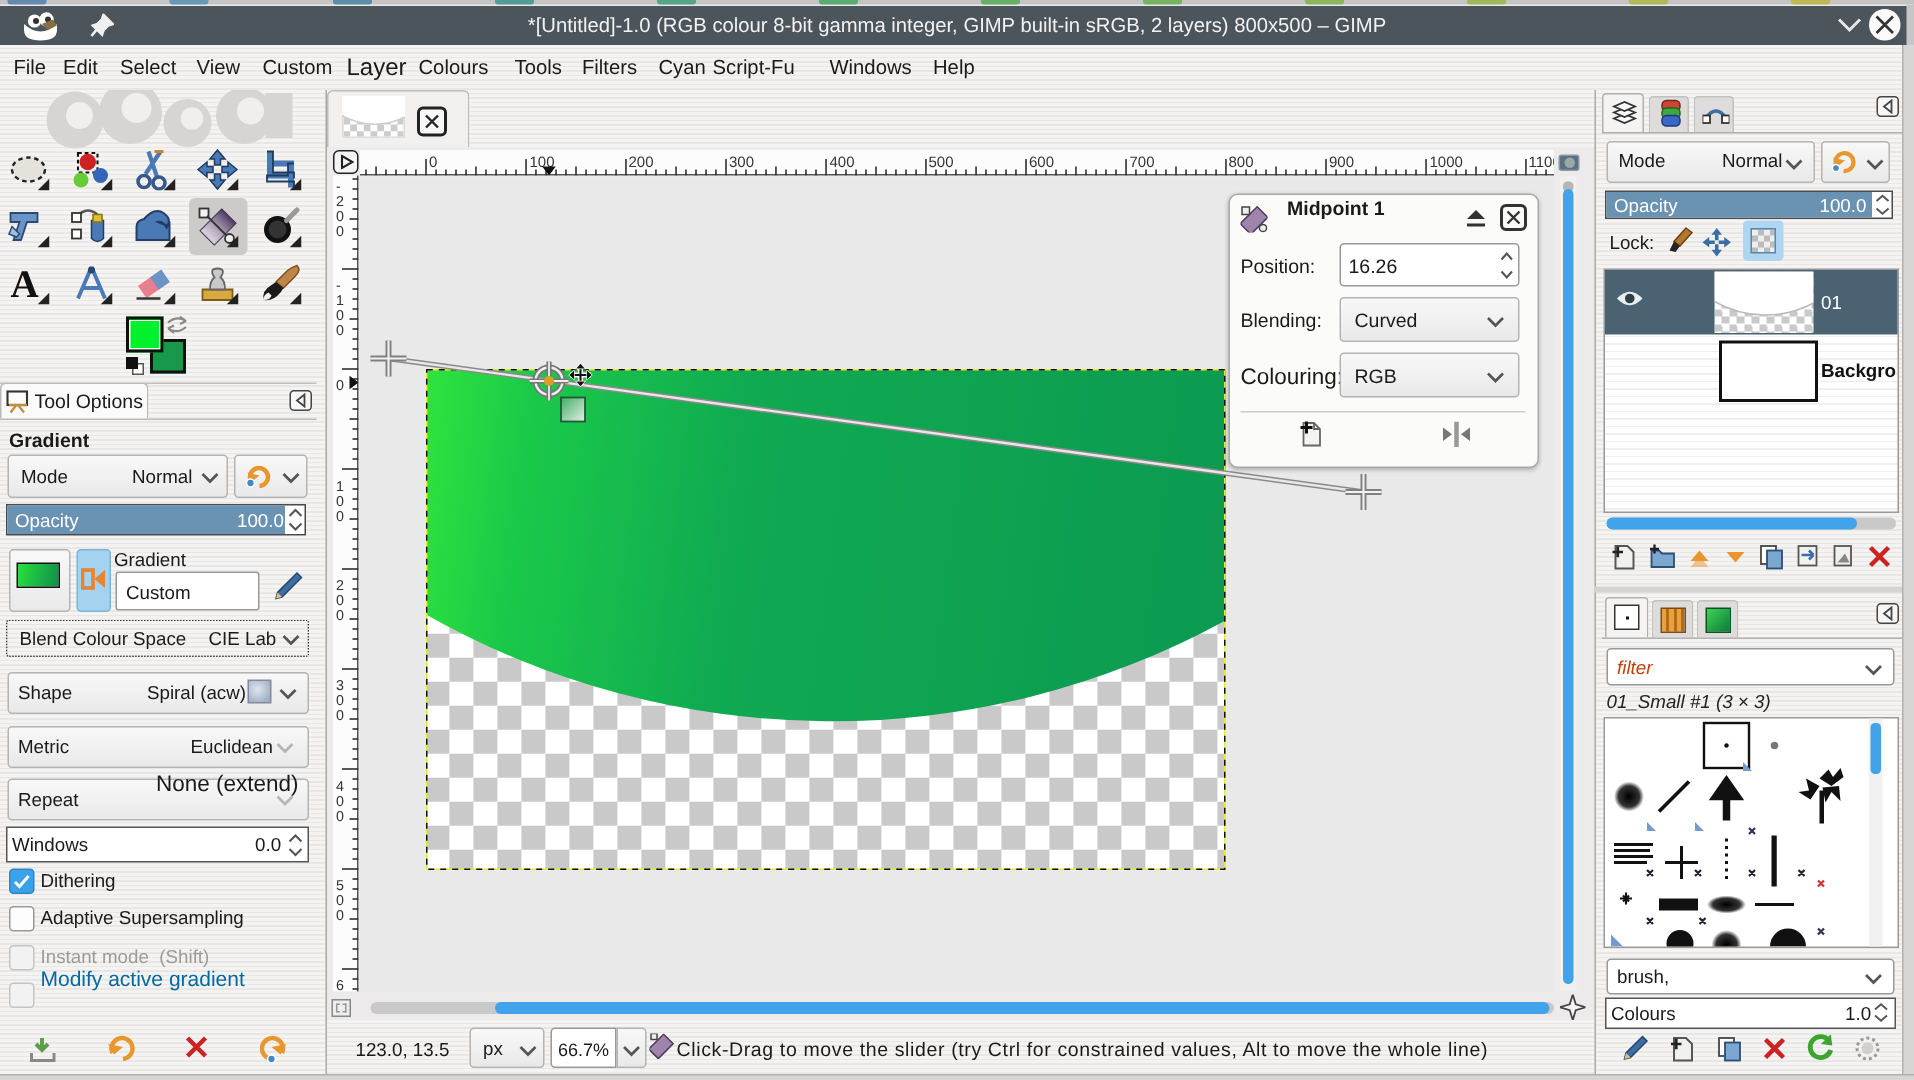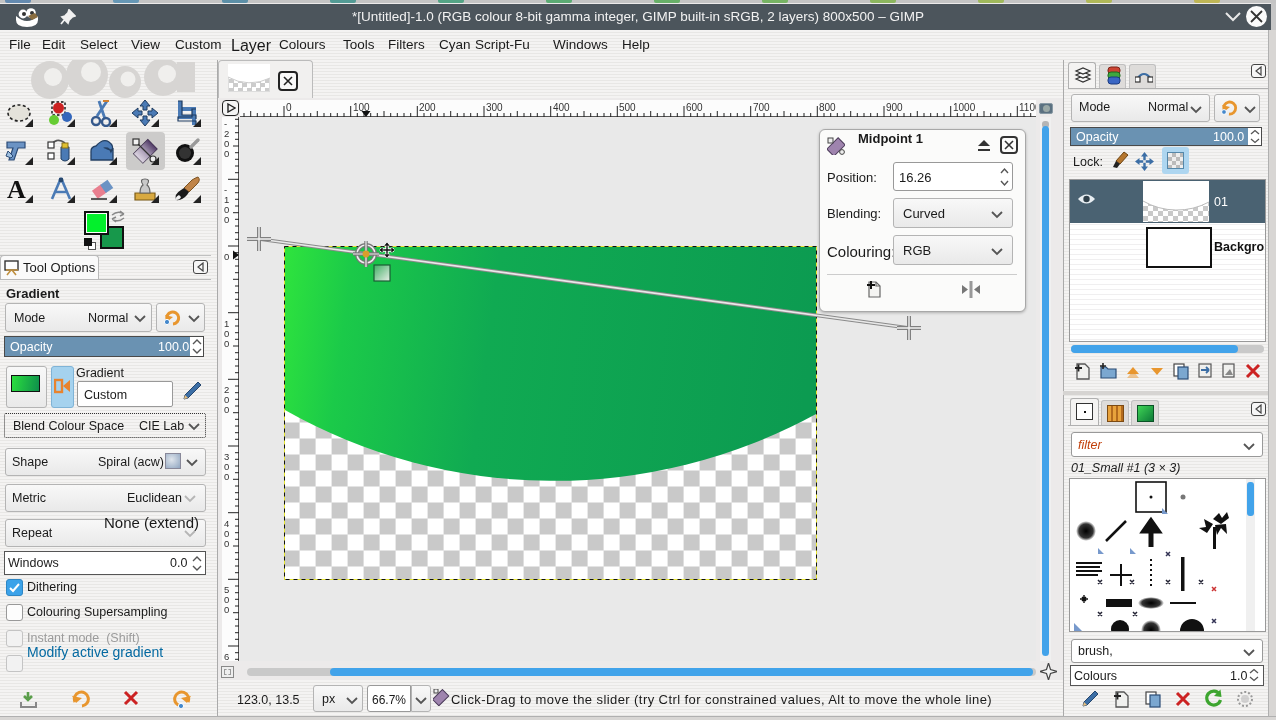--- a/index.html
+++ b/index.html
@@ -295,21 +295,21 @@
 <svg style="position:absolute;left:190px;top:553px" width="14" height="20" viewBox="0 0 14 20">
     <path d="M3 8l4-4 4 4" fill="none" stroke="#555" stroke-width="1.4"></path>
     <path d="M3 13l4 4 4-4" fill="none" stroke="#555" stroke-width="1.4"></path>
   </svg>
 <div class="abs" style="left:6px;top:579px;width:17px;height:17px;background:#3ba2e9;border:1px solid #2e86c4;border-radius:3px"></div>
 <svg style="position:absolute;left:9px;top:582px" width="11" height="11" viewBox="0 0 11 11">
     <path d="M1 6l3 3 6-7" fill="none" stroke="#fff" stroke-width="2"></path>
   </svg>
 <div class="abs" style="left:27px;top:580px;font-size:12.5px;color:#1a1a1a">Dithering</div>
 <div class="abs" style="left:6px;top:604px;width:17px;height:17px;background:#fdfdfd;border:1px solid #999;border-radius:3px"></div>
-<div class="abs" style="left:27px;top:605px;font-size:12.5px;color:#1a1a1a">Colouring Supersampling</div>
+<div class="abs" style="left:27px;top:605px;font-size:12.5px;color:#1a1a1a">Adaptive Supersampling</div>
 <div class="abs" style="left:6px;top:630px;width:17px;height:17px;background:#f2f2f2;border:1px solid #c4c4c4;border-radius:3px"></div>
 <div class="abs" style="left:27px;top:631px;font-size:12.5px;color:#9b9b9b">Instant mode&nbsp;&nbsp;(Shift)</div>
 <div class="abs" style="left:6px;top:655px;width:17px;height:17px;background:#f2f2f2;border:1px solid #c4c4c4;border-radius:3px"></div>
 <div class="abs" style="left:27px;top:644px;font-size:14px;color:#0369a1">Modify active gradient</div>
 <svg style="position:absolute;left:19px;top:690px" width="19" height="19" viewBox="0 0 19 19">
     <path d="M2 12v5h15v-5" fill="none" stroke="#888" stroke-width="2"></path>
 <path d="M9 2v7 M5 6l4 4 4-4" fill="none" stroke="#5a9e4a" stroke-width="2.6"></path>
   </svg>
 <svg style="position:absolute;left:71px;top:689px" width="19" height="19" viewBox="0 0 19 19">
     <path d="M4 13 A7 7 0 1 1 11 17" fill="none" stroke="#e8962e" stroke-width="3"></path>

